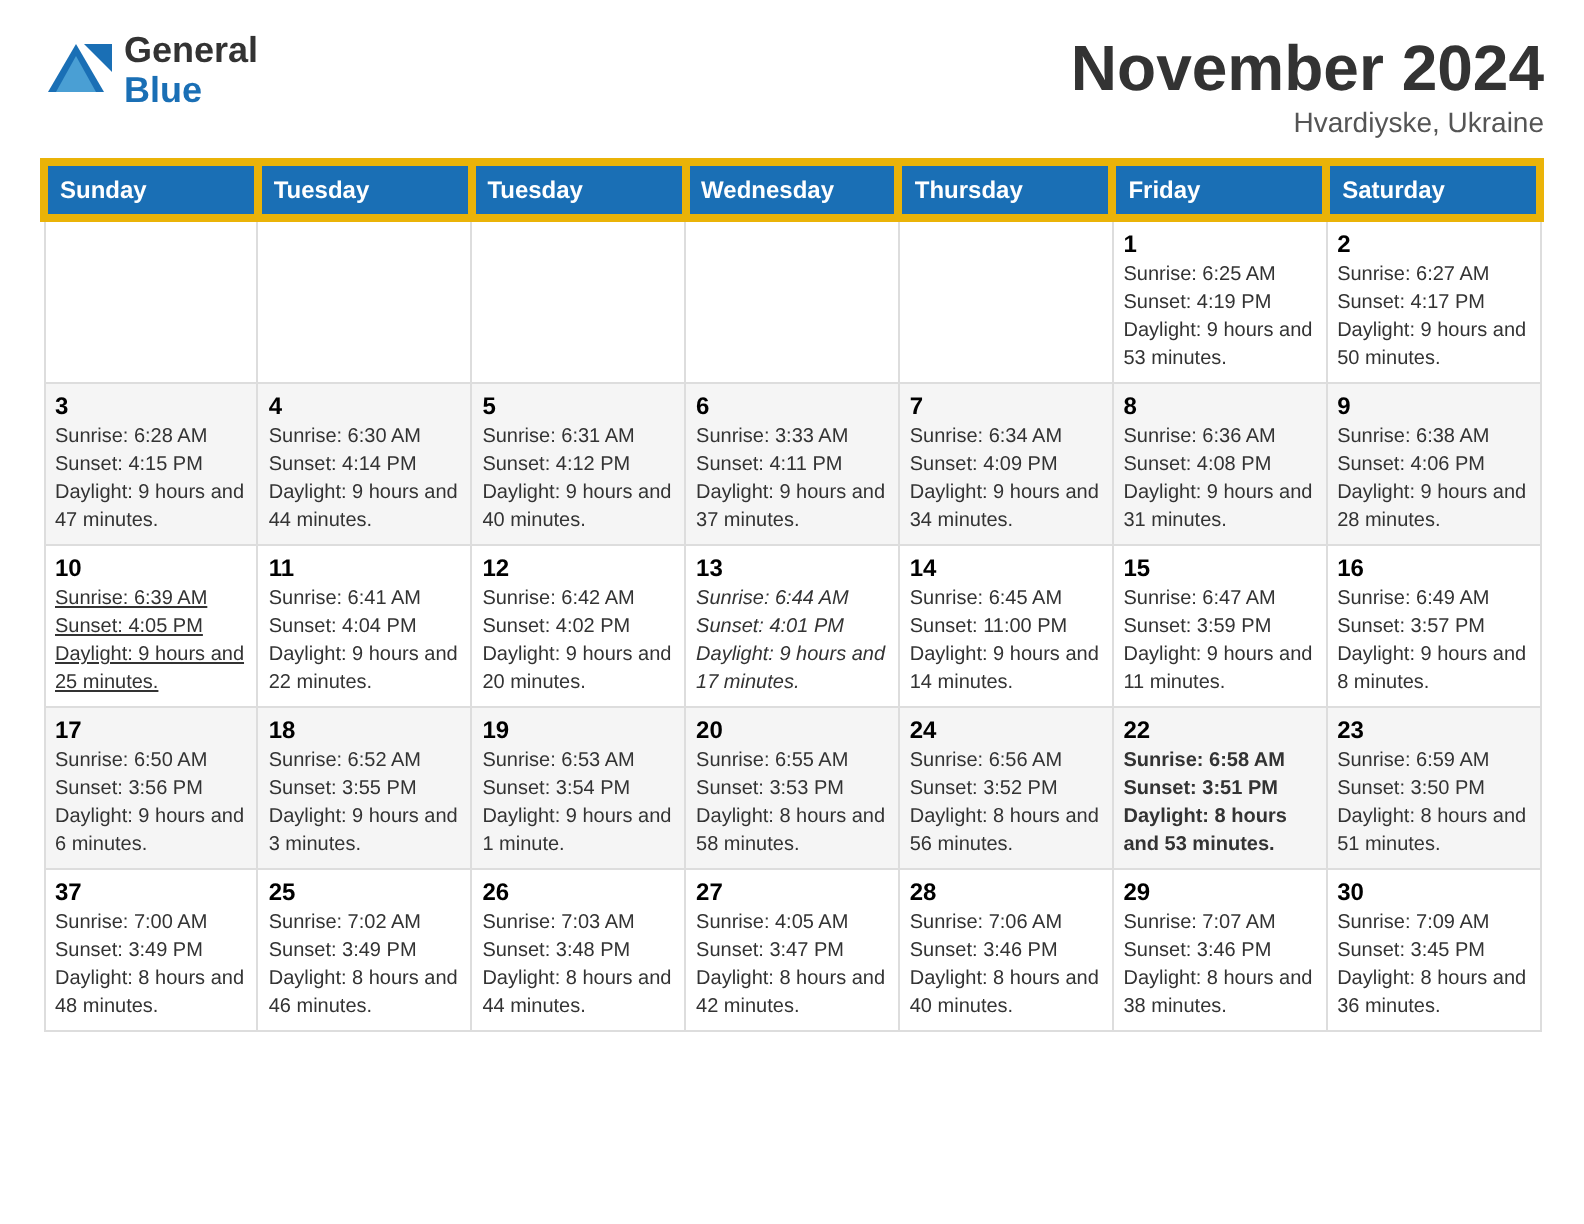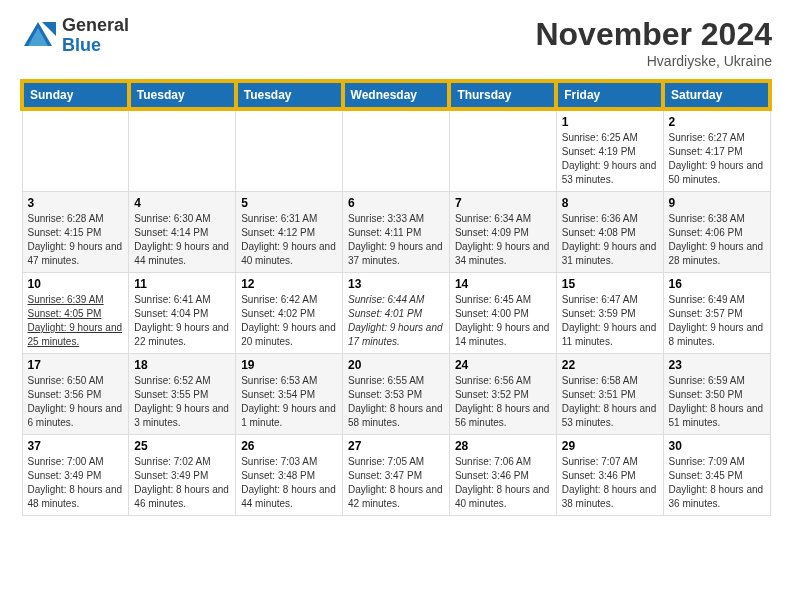--- a/index.html
+++ b/index.html
@@ -214,21 +214,21 @@
           </td>
           <td>
             <div class="day-number">13</div>
             <div class="day-info" style="white-space: pre-line; font-style: italic;">Sunrise: 6:44 AM
 Sunset: 4:01 PM
 Daylight: 9 hours and 17 minutes.</div>
           </td>
           <td>
             <div class="day-number">14</div>
             <div class="day-info" style="white-space: pre-line;">Sunrise: 6:45 AM
-Sunset: 4:00 PM
+Sunset: 11:00 PM
 Daylight: 9 hours and 14 minutes.</div>
           </td>
           <td>
             <div class="day-number">15</div>
             <div class="day-info" style="white-space: pre-line;">Sunrise: 6:47 AM
 Sunset: 3:59 PM
 Daylight: 9 hours and 11 minutes.</div>
           </td>
           <td>
             <div class="day-number">16</div>
@@ -263,21 +263,21 @@
 Daylight: 8 hours and 58 minutes.</div>
           </td>
           <td>
             <div class="day-number">24</div>
             <div class="day-info" style="white-space: pre-line;">Sunrise: 6:56 AM
 Sunset: 3:52 PM
 Daylight: 8 hours and 56 minutes.</div>
           </td>
           <td>
             <div class="day-number">22</div>
-            <div class="day-info" style="white-space: pre-line;">Sunrise: 6:58 AM
+            <div class="day-info" style="white-space: pre-line; font-weight: bold;">Sunrise: 6:58 AM
 Sunset: 3:51 PM
 Daylight: 8 hours and 53 minutes.</div>
           </td>
           <td>
             <div class="day-number">23</div>
             <div class="day-info" style="white-space: pre-line;">Sunrise: 6:59 AM
 Sunset: 3:50 PM
 Daylight: 8 hours and 51 minutes.</div>
           </td>
         </tr>
@@ -295,21 +295,21 @@
 Daylight: 8 hours and 46 minutes.</div>
           </td>
           <td>
             <div class="day-number">26</div>
             <div class="day-info" style="white-space: pre-line;">Sunrise: 7:03 AM
 Sunset: 3:48 PM
 Daylight: 8 hours and 44 minutes.</div>
           </td>
           <td>
             <div class="day-number">27</div>
-            <div class="day-info" style="white-space: pre-line;">Sunrise: 7:05 AM
+            <div class="day-info" style="white-space: pre-line;">Sunrise: 4:05 AM
 Sunset: 3:47 PM
 Daylight: 8 hours and 42 minutes.</div>
           </td>
           <td>
             <div class="day-number">28</div>
             <div class="day-info" style="white-space: pre-line;">Sunrise: 7:06 AM
 Sunset: 3:46 PM
 Daylight: 8 hours and 40 minutes.</div>
           </td>
           <td>

